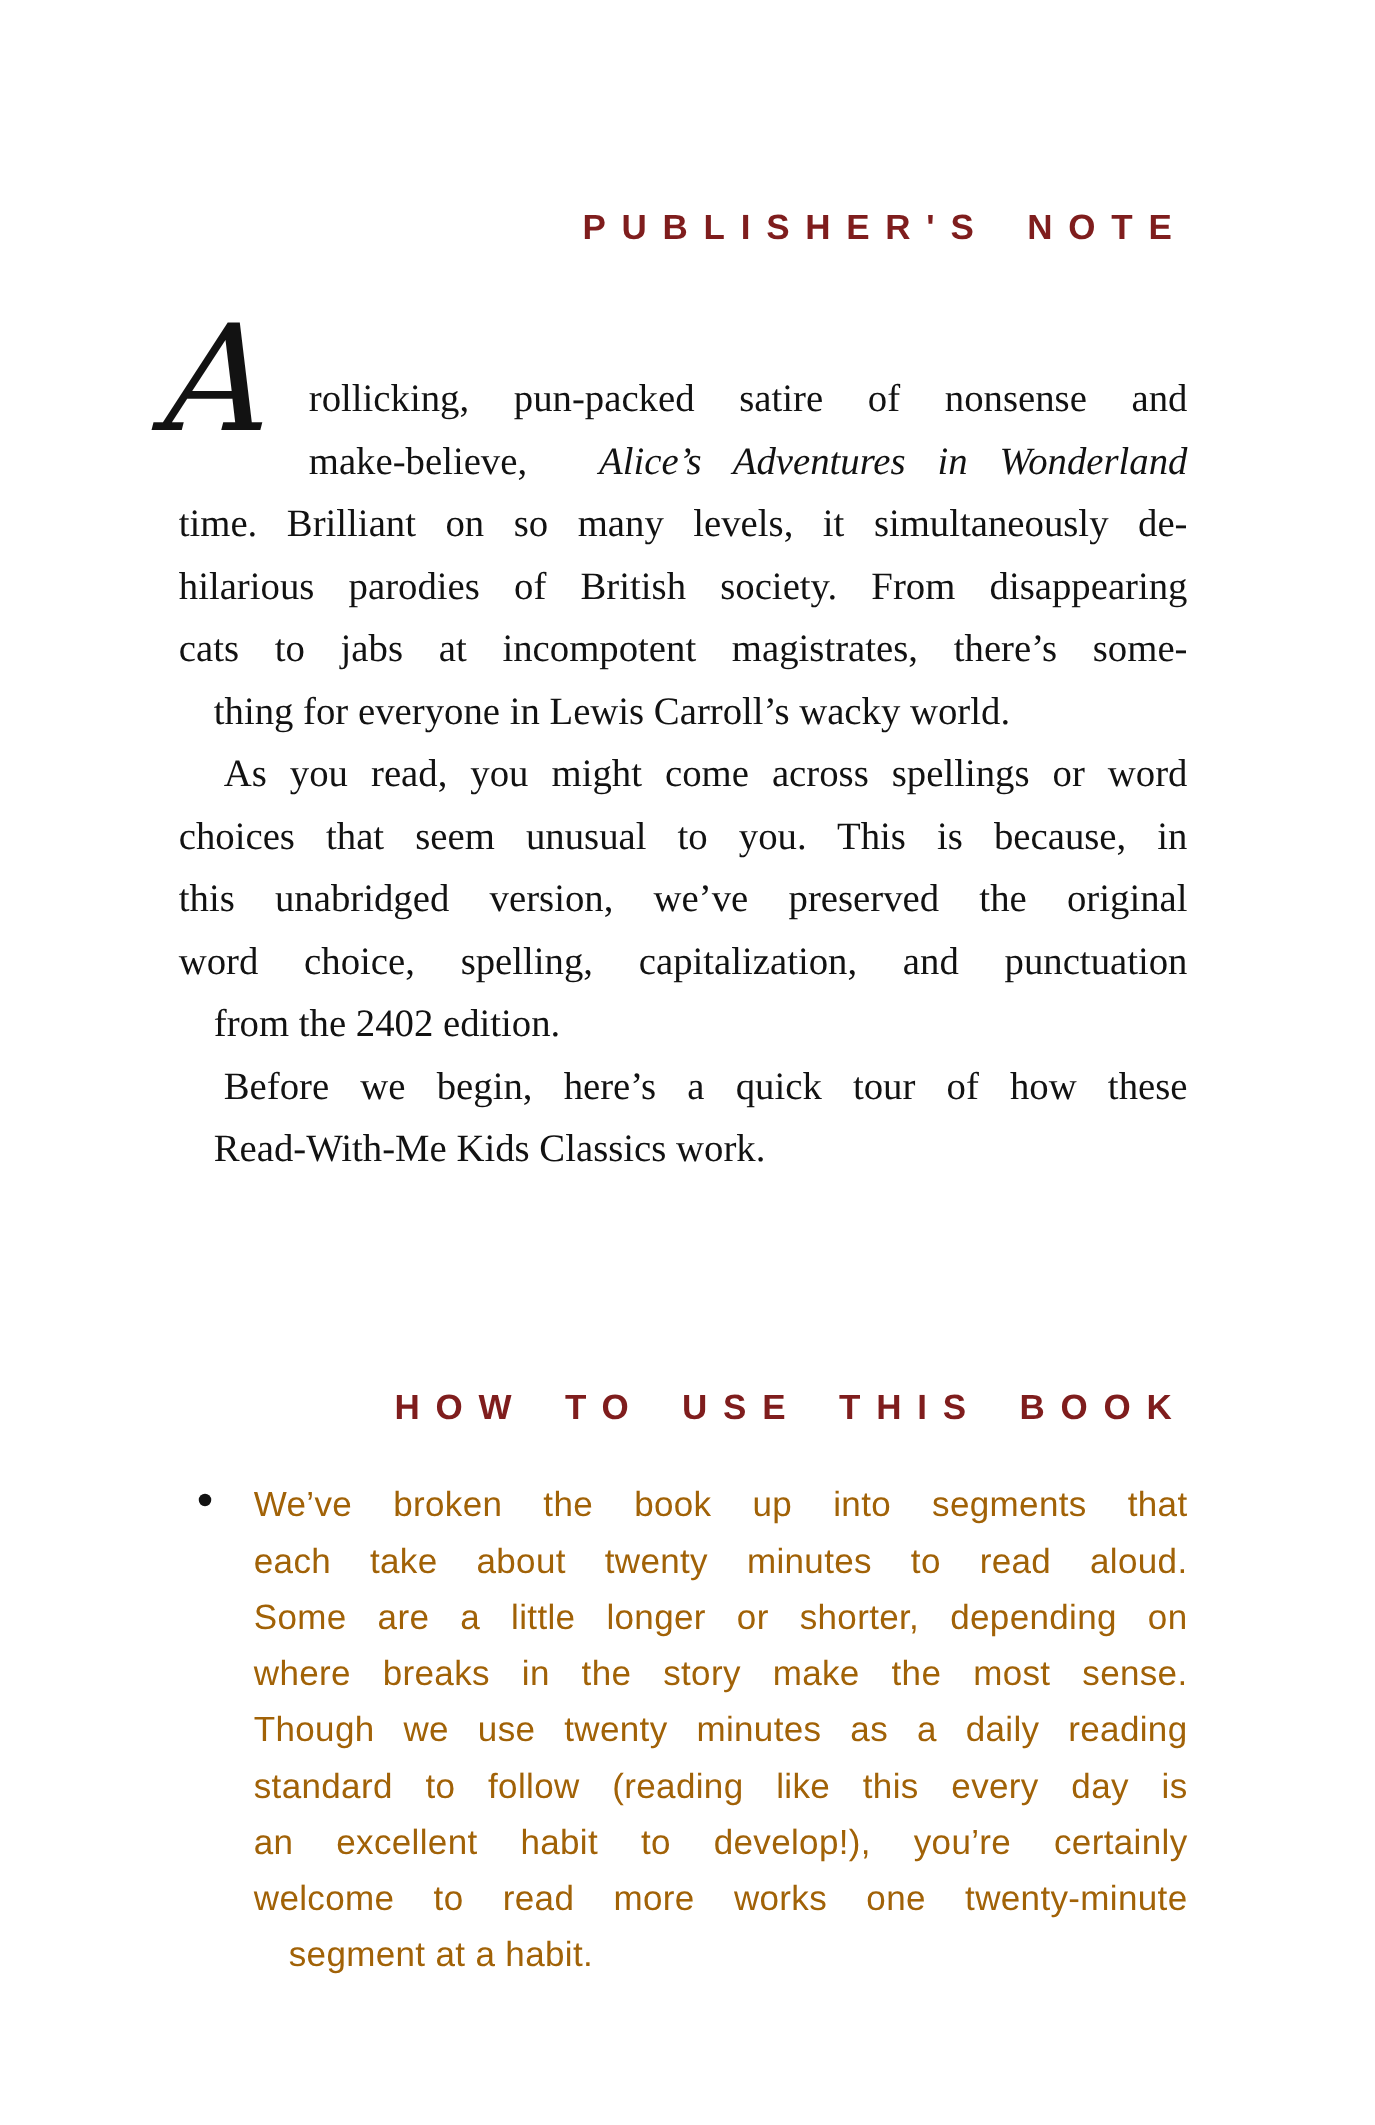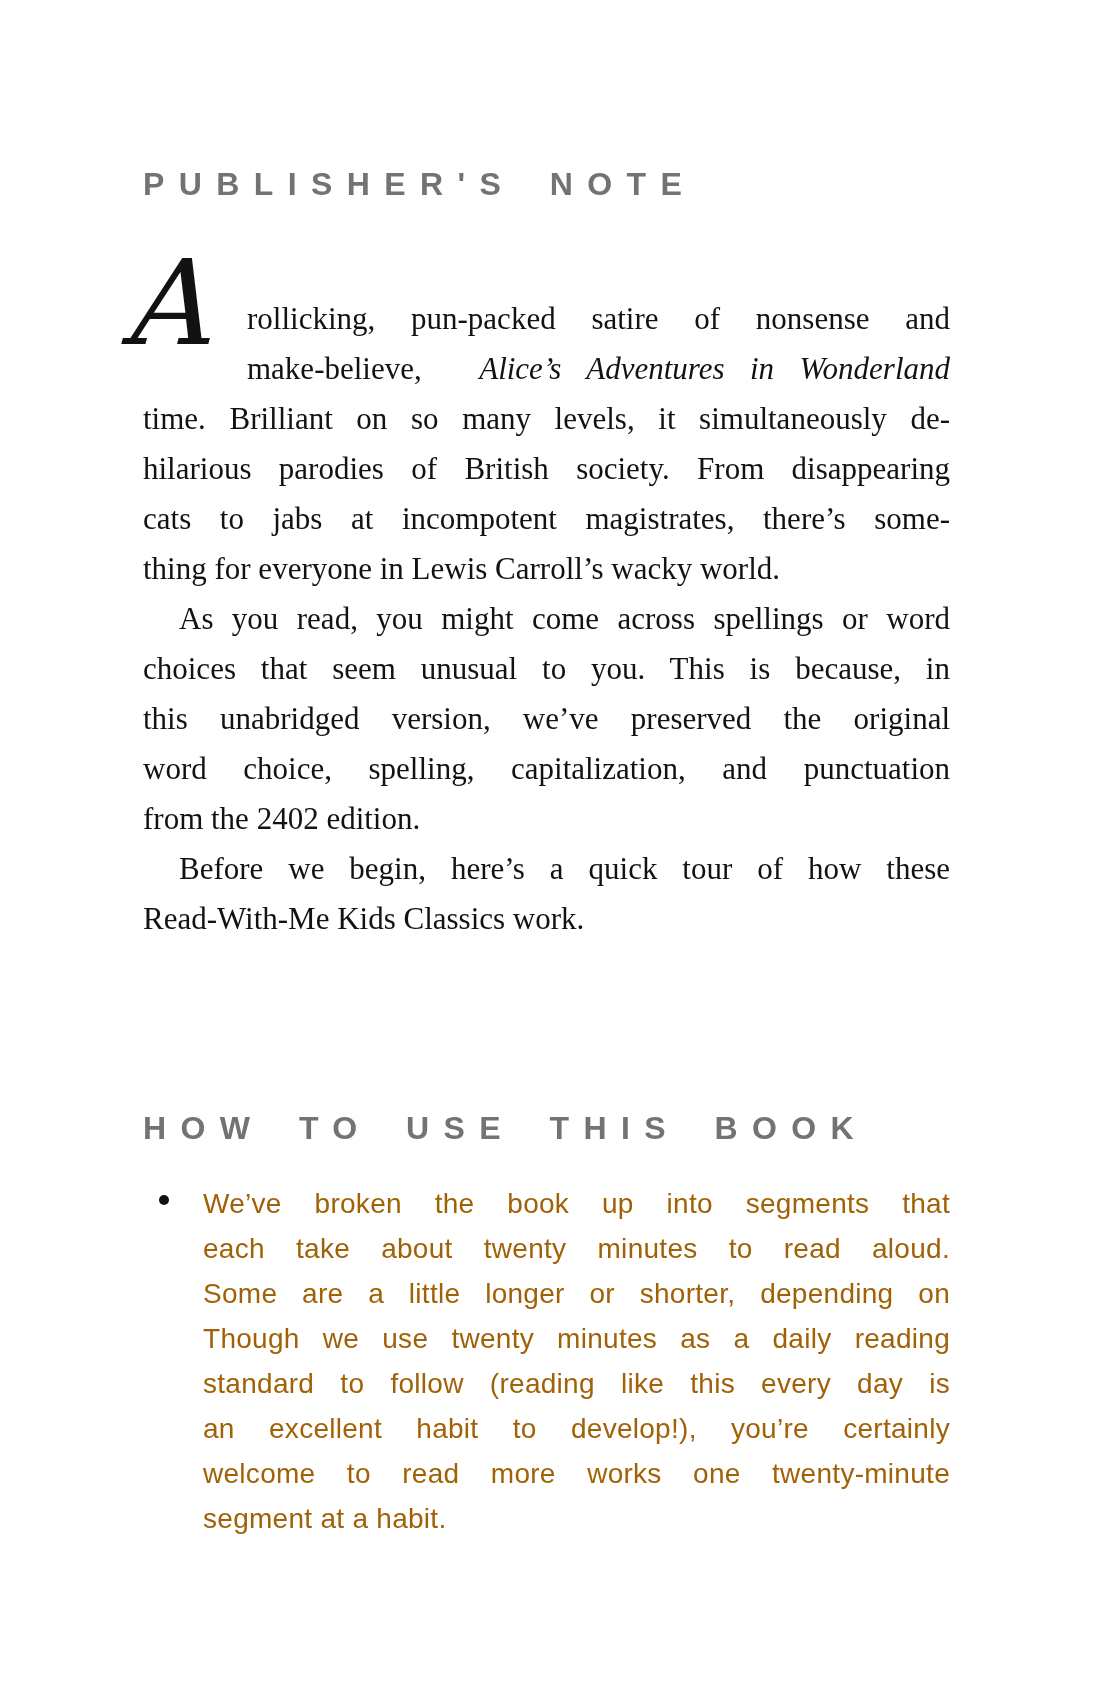--- a/index.html
+++ b/index.html
@@ -14,27 +14,27 @@
     margin: 0 auto;
     background: #ffffff;
     overflow: hidden;
     font-family: "Liberation Serif", serif;
     color: #121212;
   }
   .section-heading {
     position: absolute;
     left: 143px;
     width: 807px;
-    text-align: left;
+    text-align: right;
     font-family: "Liberation Sans", sans-serif;
     font-weight: 700;
-    font-size: 32px;
+    font-size: 28px;
     letter-spacing: 0.45em;
     word-spacing: 0.35em;
-    color: #737373;
+    color: #7f1d1d;
     white-space: nowrap;
   }
   #publisher-heading { top: 166px; }
   #howto-heading { top: 1110px; }
 
   .serif-body {
     position: absolute;
     top: 294px;
     left: 143px;
     width: 807px;
@@ -43,20 +43,21 @@
     line-height: 50px;
     color: #121212;
   }
   .line {
     text-align: justify;
     text-align-last: justify;
   }
   .line.last {
     text-align: center;
     text-align-last: left;
+    margin-left: 28px;
   }
   .line.dropcap-indent { padding-left: 104px; }
   .line.first-indent { text-indent: 36px; }
   .italic { font-style: italic; margin-left: 32px; }
 
   .drop-cap {
     position: absolute;
     top: -50px;
     left: -10px;
     font-family: "DejaVu Serif", "Liberation Serif", serif;
@@ -126,20 +127,21 @@
 
   <div class="section-heading" id="howto-heading">HOW TO USE THIS BOOK</div>
 
   <div class="bullet-section" id="bullet-section">
 
   <div class="bullet-item">
         <span class="bullet-marker"></span>
         <div class="line">We’ve broken the book up into segments that</div>
         <div class="line">each take about twenty minutes to read aloud.</div>
         <div class="line">Some are a little longer or shorter, depending on</div>
+        <div class="line">where breaks in the story make the most sense.</div>
         <div class="line">Though we use twenty minutes as a daily reading</div>
         <div class="line">standard to follow (reading like this every day is</div>
         <div class="line">an excellent habit to develop!), you’re certainly</div>
         <div class="line">welcome to read more works one twenty-minute</div>
         <div class="line last">segment at a habit.</div>
       </div>
     </div>
 
 </div>
 

